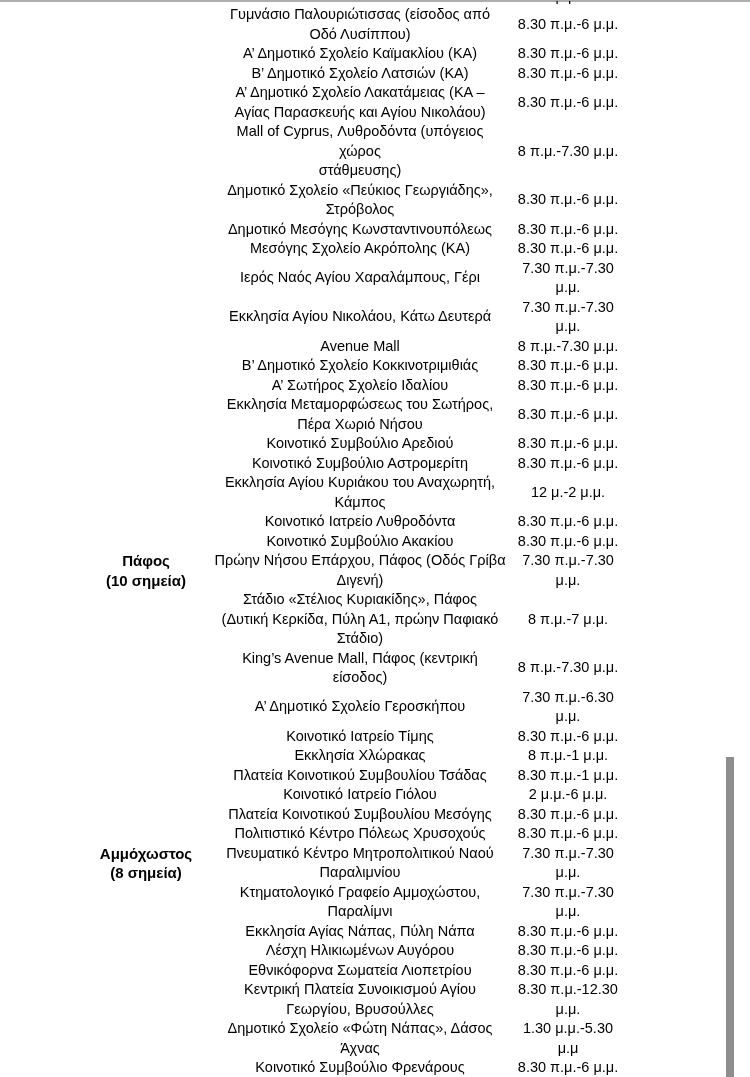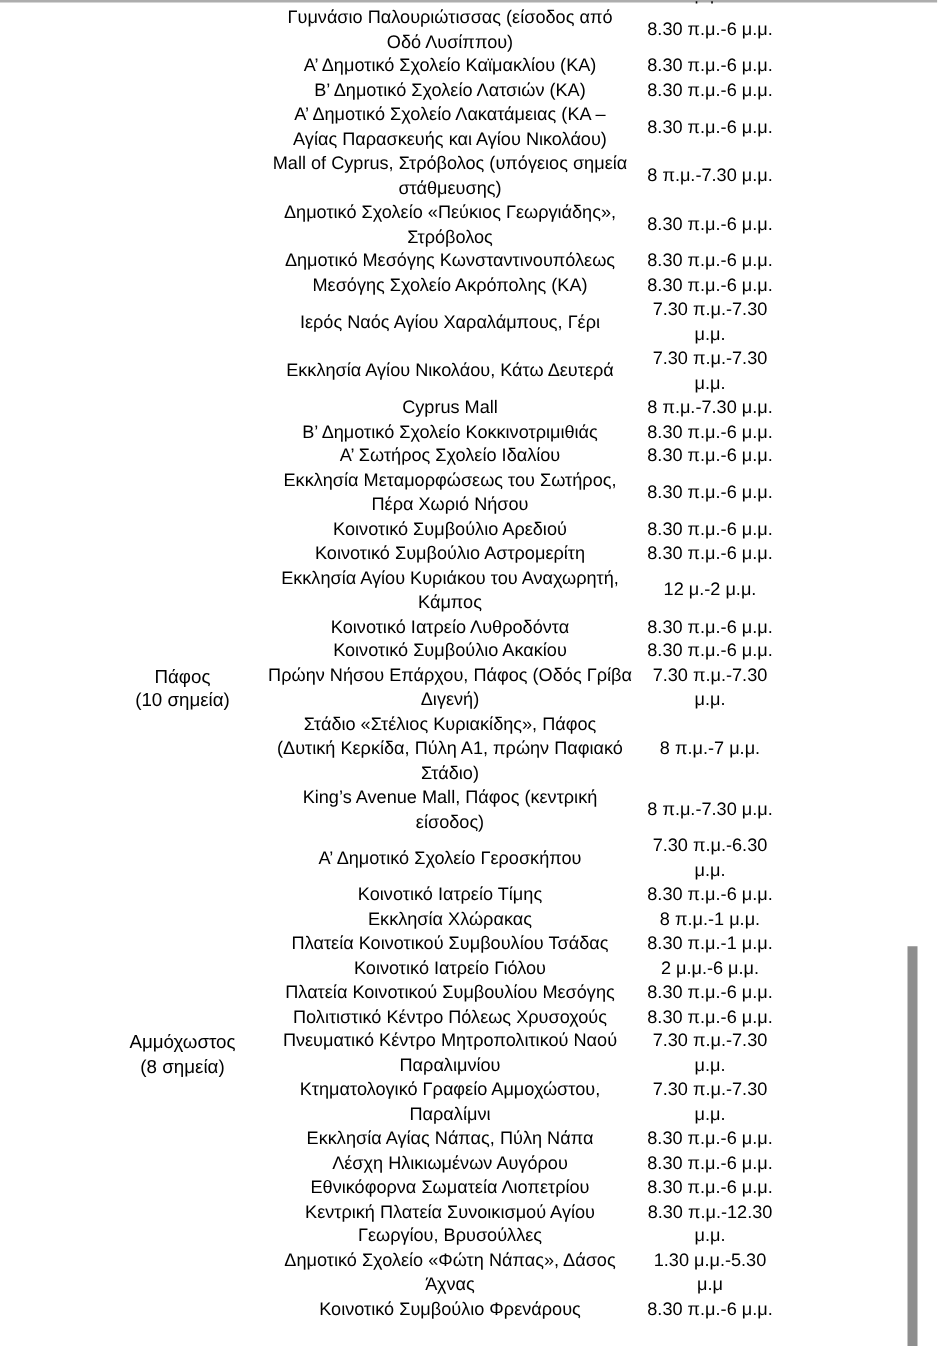--- a/index.html
+++ b/index.html
@@ -43,21 +43,21 @@
   table.doc-table td {
     padding: 0;
     font-size: 14.5px;
     line-height: 19.5px;
     text-align: center;
     vertical-align: middle;
     white-space: pre-line;
     overflow: hidden;
   }
   table.doc-table td.region {
-    font-weight: normal;
+    font-weight: bold;
     font-size: 15px;
     vertical-align: top;
   }
   .scrollbar-thumb {
     position: absolute;
     left: 726px; top: 757px;
     width: 8px; height: 320px;
     background: var(--thumb-color, #8e8e8e);
   }
 </style>
@@ -91,21 +91,21 @@
         <tr>
           <td>Β’ Δημοτικό Σχολείο Λατσιών (ΚΑ)</td>
           <td>8.30 π.μ.-6 μ.μ.</td>
         </tr>
         <tr>
           <td>Α’ Δημοτικό Σχολείο Λακατάμειας (ΚΑ –
 Αγίας Παρασκευής και Αγίου Νικολάου)</td>
           <td>8.30 π.μ.-6 μ.μ.</td>
         </tr>
         <tr>
-          <td>Mall of Cyprus, Στρόβολος (υπόγειος σημεία
+          <td>Mall of Cyprus, Λυθροδόντα (υπόγειος χώρος
 στάθμευσης)</td>
           <td>8 π.μ.-7.30 μ.μ.</td>
         </tr>
         <tr>
           <td>Δημοτικό Σχολείο «Πεύκιος Γεωργιάδης»,
 Στρόβολος</td>
           <td>8.30 π.μ.-6 μ.μ.</td>
         </tr>
         <tr>
           <td>Δημοτικό Μεσόγης Κωνσταντινουπόλεως</td>
@@ -119,21 +119,21 @@
           <td>Ιερός Ναός Αγίου Χαραλάμπους, Γέρι</td>
           <td>7.30 π.μ.-7.30
 μ.μ.</td>
         </tr>
         <tr>
           <td>Εκκλησία Αγίου Νικολάου, Κάτω Δευτερά</td>
           <td>7.30 π.μ.-7.30
 μ.μ.</td>
         </tr>
         <tr>
-          <td>Cyprus Mall</td>
+          <td>Avenue Mall</td>
           <td>8 π.μ.-7.30 μ.μ.</td>
         </tr>
         <tr>
           <td>Β’ Δημοτικό Σχολείο Κοκκινοτριμιθιάς</td>
           <td>8.30 π.μ.-6 μ.μ.</td>
         </tr>
         <tr>
           <td>Α’ Σωτήρος Σχολείο Ιδαλίου</td>
           <td>8.30 π.μ.-6 μ.μ.</td>
         </tr>

